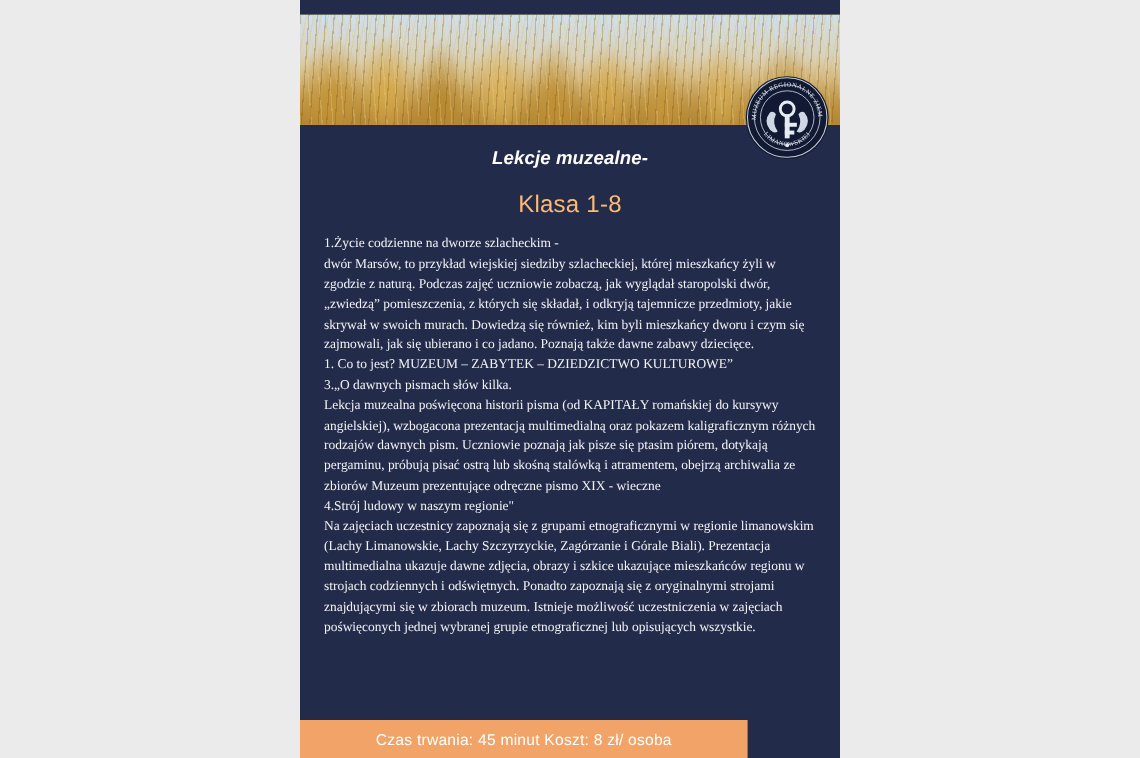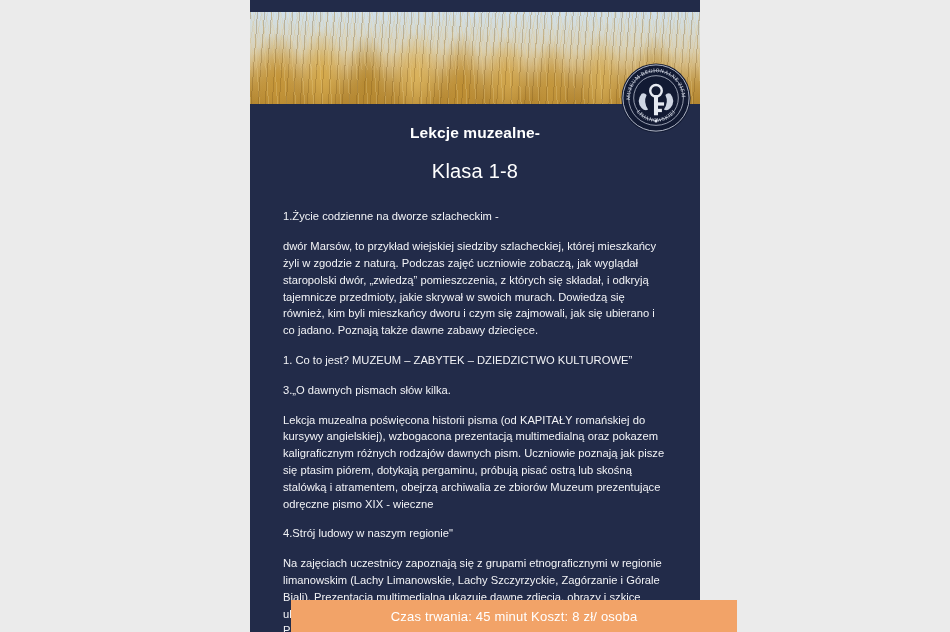--- a/index.html
+++ b/index.html
@@ -102,52 +102,52 @@
     color: #ffffff;
   }
   .heading {
     text-align: center;
     font-size: 15.5px;
     font-weight: bold;
     line-height: 1.45;
     padding: 18px 14px 0 14px;
     letter-spacing: .1px;
   }
-  .heading .l1, .heading .l2 { display: block; }
+  .heading .l1, .heading .l2 { display: block; font-style: italic; }
   .klasa {
     text-align: center;
-    color: #ffffff;
+    color: #fdba74;
     font-size: 20px;
     padding: 16px 0 12px 0;
     letter-spacing: .2px;
   }
   .body-text {
     padding: 0 18px 0 20px;
     font-size: 11.2px;
     line-height: 1.5;
     color: #f2f3f6;
   }
   .body-text p {
-    margin: 13px;
+    margin: 0;
+    font-family: Liberation Serif, serif;
   }
   
   .footer {
     position: absolute;
     left: 250px;
     top: 600px;
-    width: 446px;
+    width: 373px;
     height: 32px;
     background: #f2a368;
     color: #ffffff;
     display: flex;
     align-items: center;
     justify-content: center;
     font-size: 13px;
     letter-spacing: .2px;
-    margin-left: 41px;
   }
 </style>
 </head>
 <body>
 
 <div class="stage">
 
   <div class="poster">
 
     <div class="top-strip"></div>

